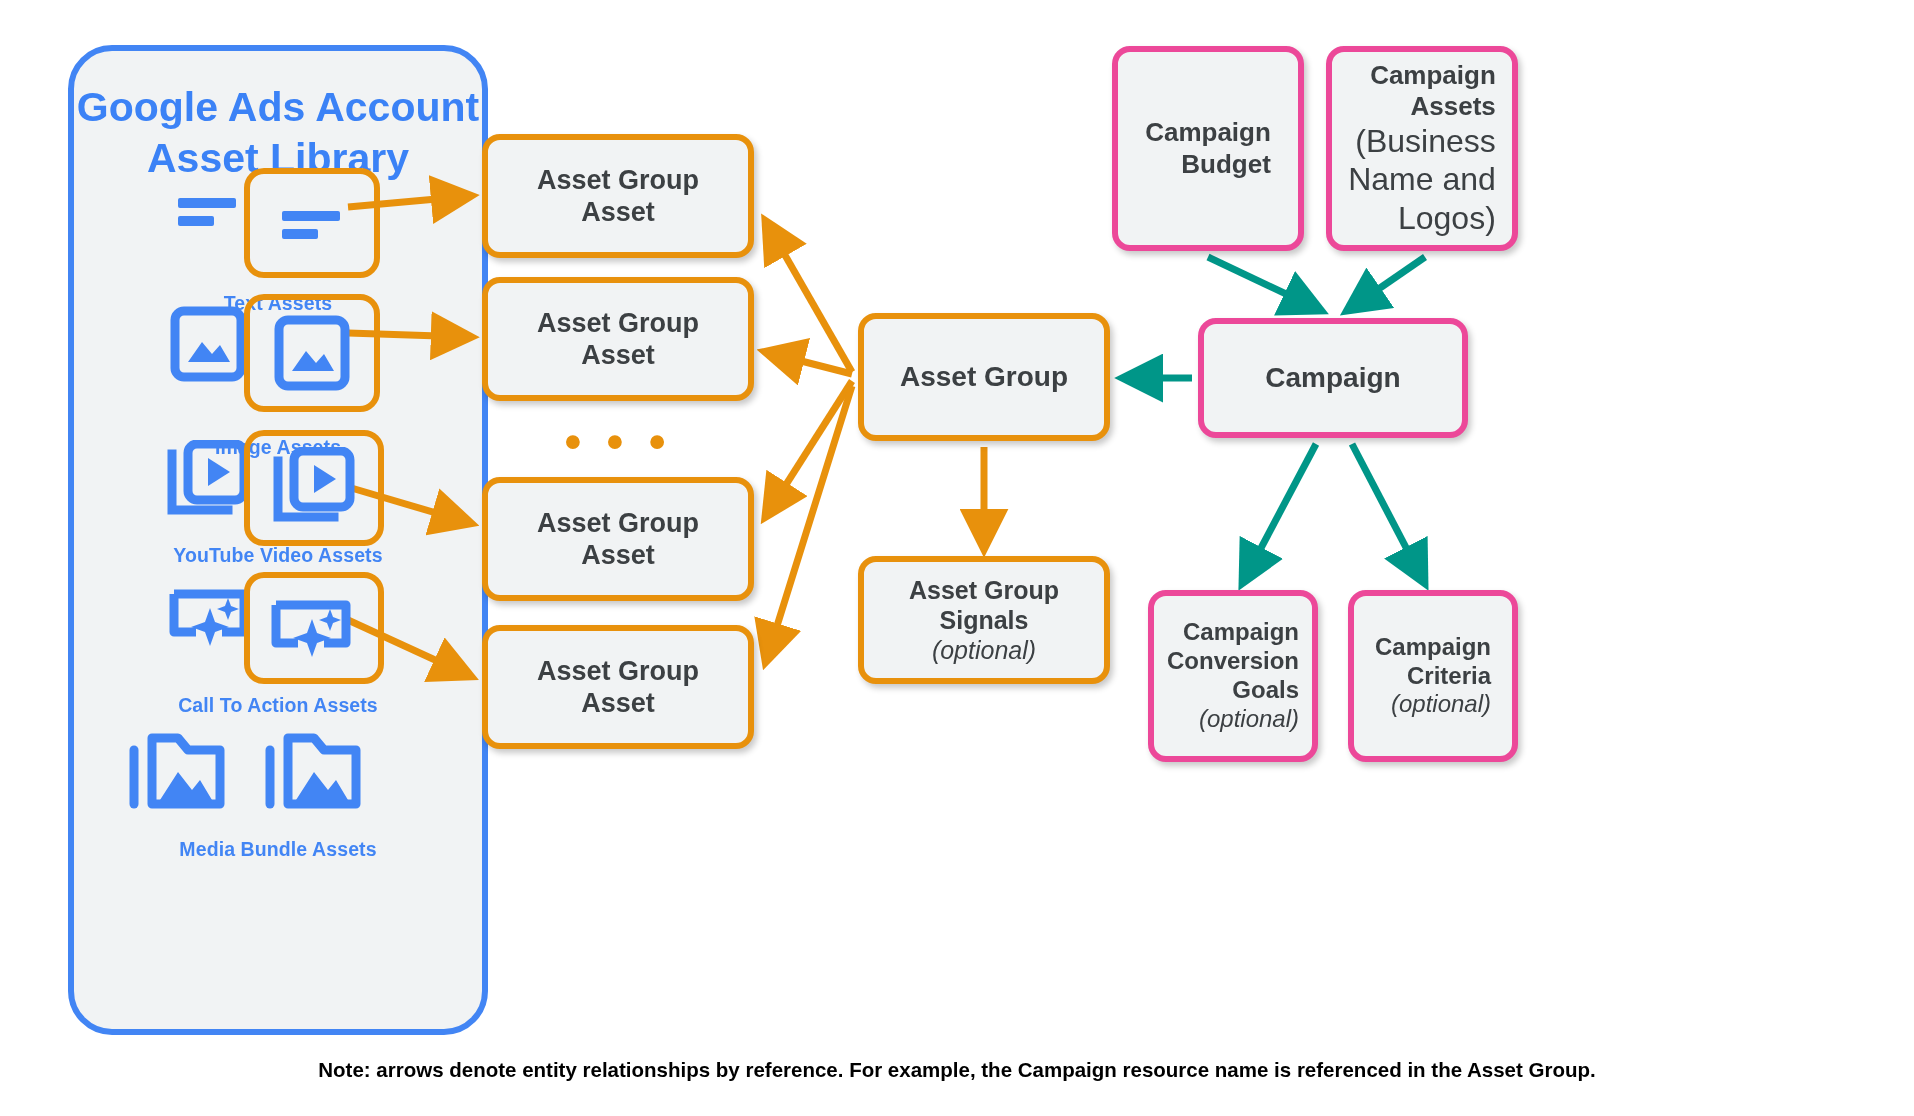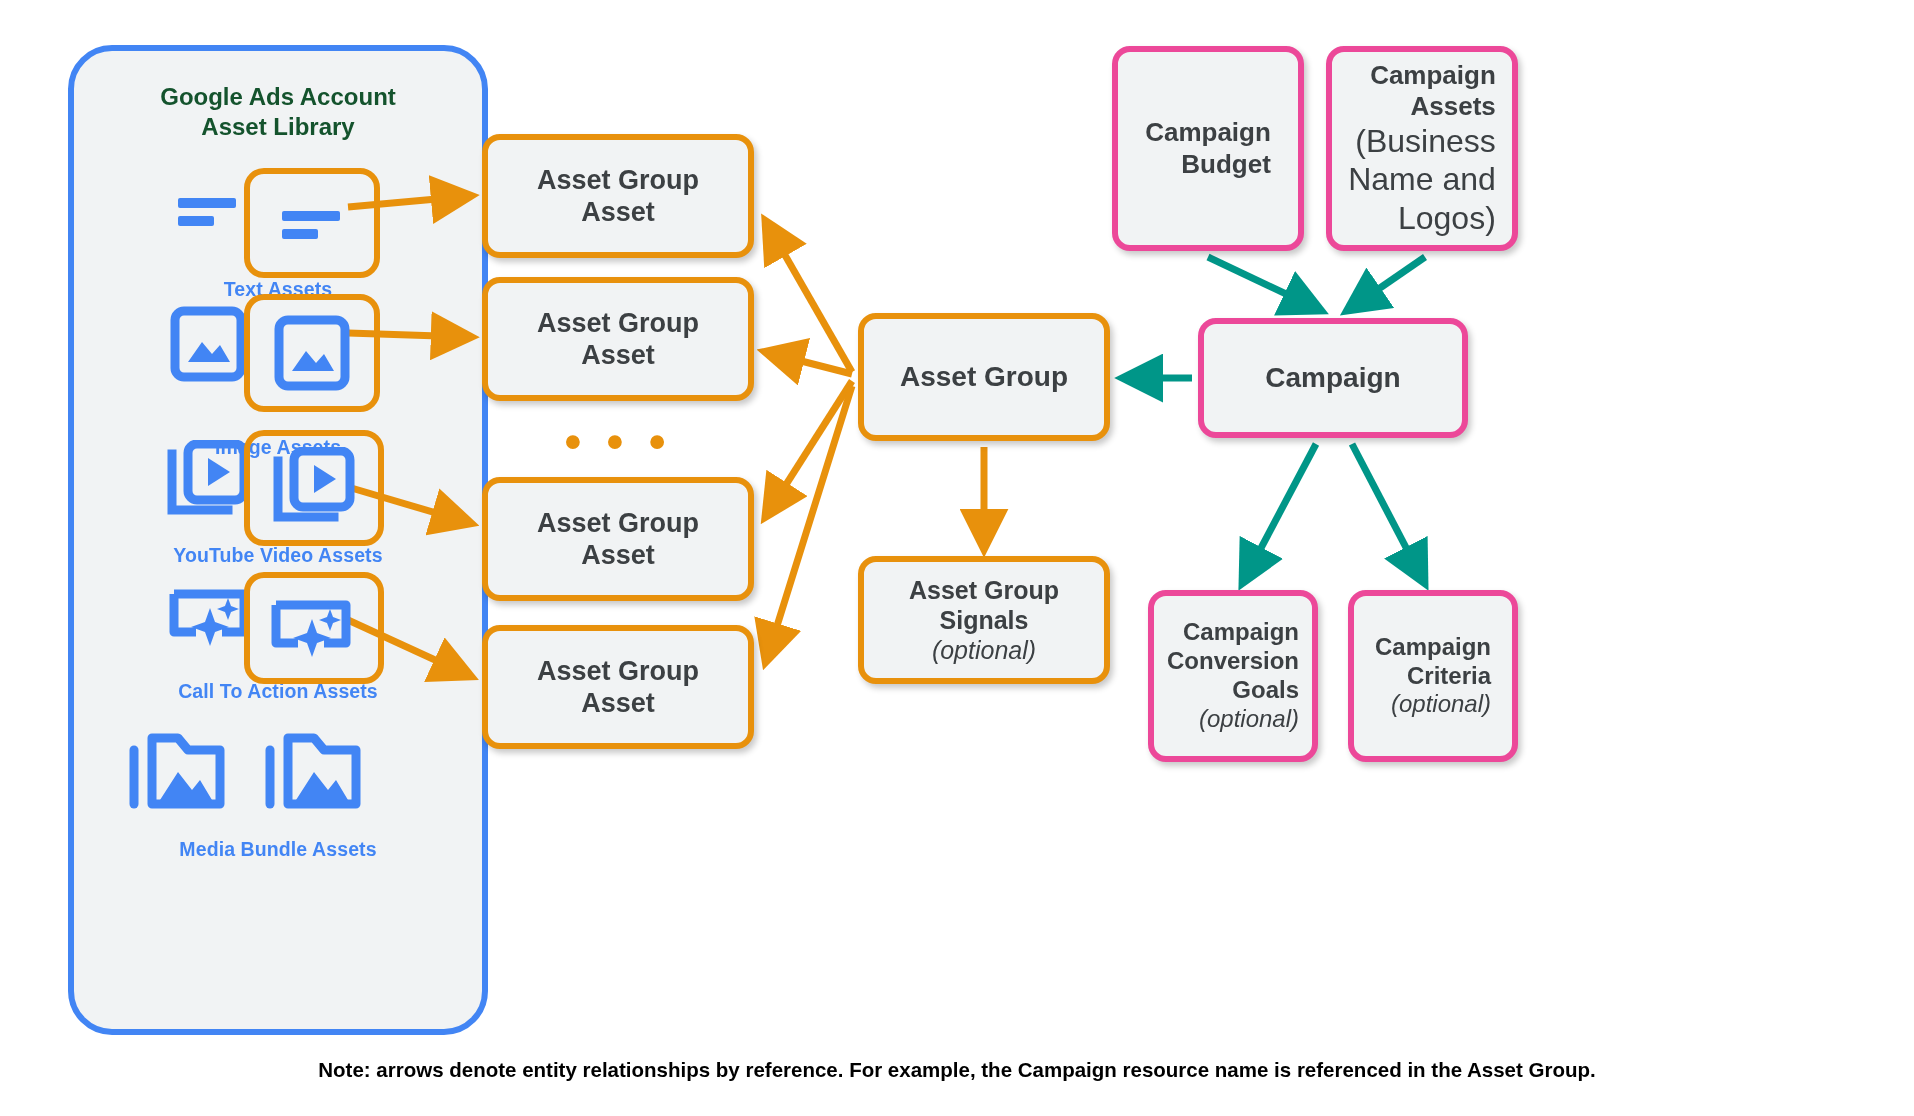--- a/index.html
+++ b/index.html
@@ -9,36 +9,36 @@
   #canvas{position:absolute;left:0;top:0;width:1914px;height:1116px;}
 
   
   .library-panel{
     position:absolute;left:68px;top:45px;width:420px;height:990px;
     background:#f1f3f4;border:6px solid #4285f4;border-radius:44px;
     box-sizing:border-box;z-index:2;
   }
   .library-title{
     position:absolute;left:68px;top:82px;width:420px;
-    text-align:center;font-size:24px;font-weight:bold;line-height:1.25;
-    color:#14532d;z-index:6;white-space:pre-line;
+    text-align:center;font-size:41px;font-weight:bold;line-height:1.25;
+    color:#3b82f6;z-index:6;white-space:pre-line;
   }
 
   .asset-row{position:absolute;width:420px;left:68px;z-index:6;}
   .asset-icons{position:relative;height:96px;}
   .icon-back{position:absolute;left:104px;top:4px;}
   .icon-front-wrap{
     position:absolute;left:176px;top:-8px;
     width:136px;height:110px;
     border:6px solid #e8910c;border-radius:20px;box-sizing:border-box;
     display:flex;align-items:center;justify-content:center;
   }
   .asset-label{
     text-align:center;font-size:19.5px;font-weight:bold;color:#4285f4;
-    margin-top:6px;letter-spacing:.1px;
+    margin-top:20px;letter-spacing:.1px;
   }
 
   
   .node{
     position:absolute;background:#f1f3f4;box-sizing:border-box;
     border-radius:18px;display:flex;align-items:center;justify-content:center;
     text-align:center;line-height:1.2;
     box-shadow:3px 4px 6px rgba(0,0,0,.22);
     z-index:5;
   }

